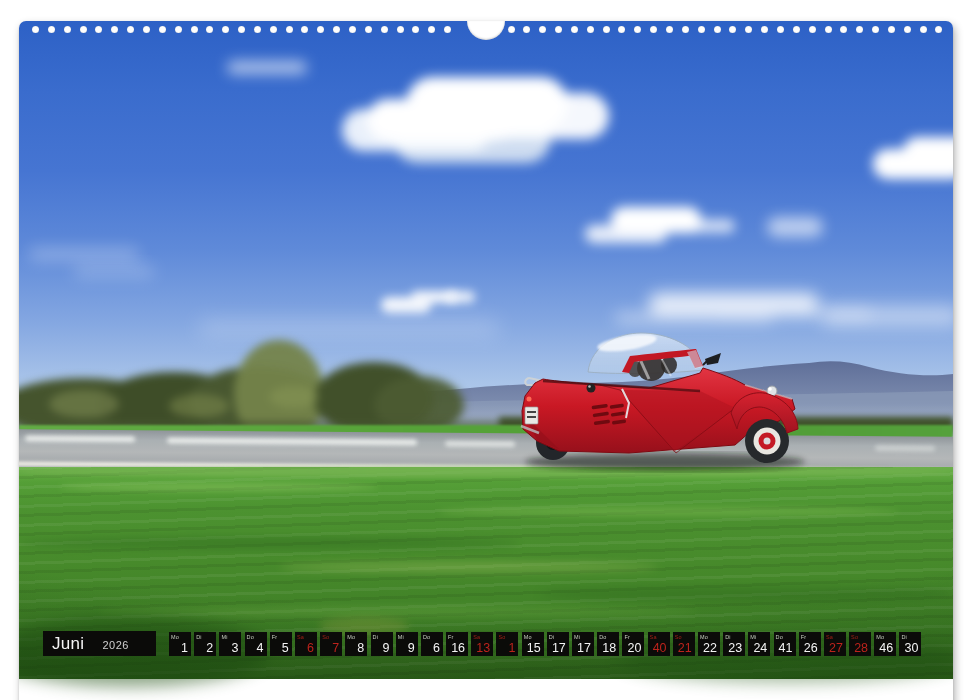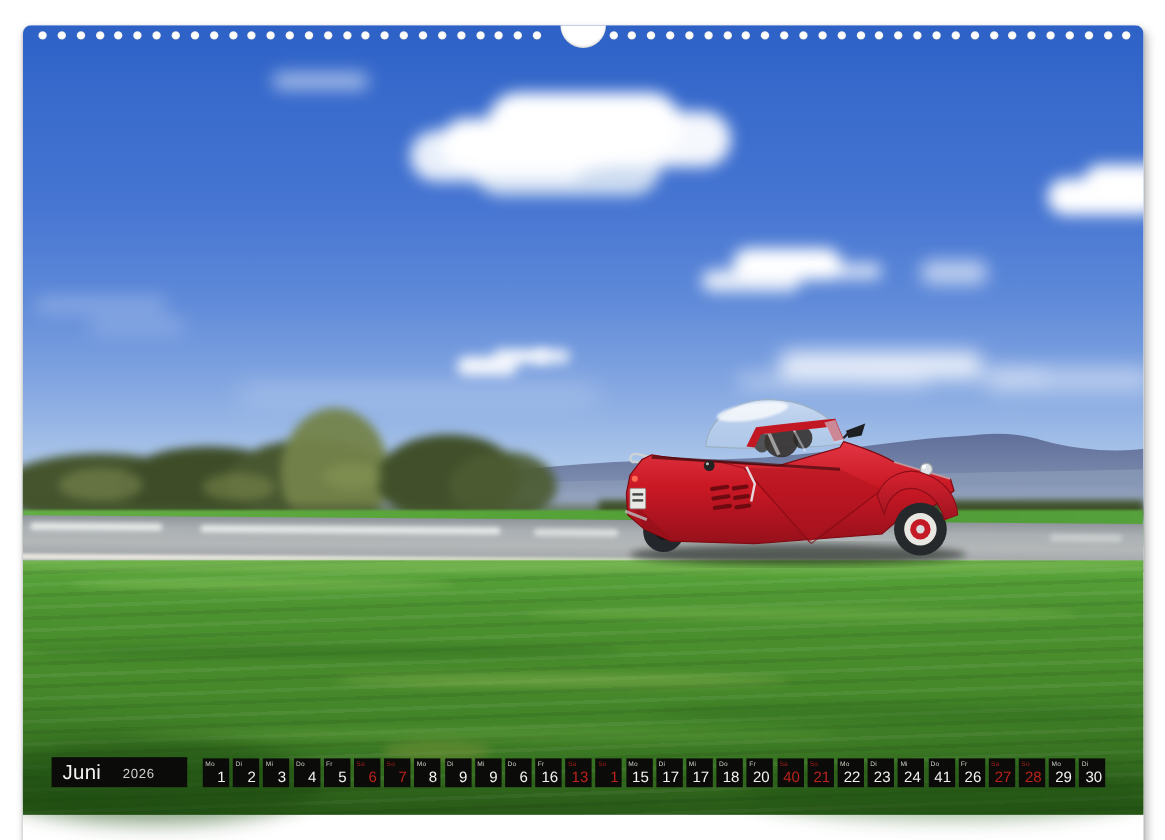--- a/index.html
+++ b/index.html
@@ -454,21 +454,21 @@
         <div class="cell weekend">
           <span class="wd">Sa</span>
           <span class="dn">27</span>
         </div>
         <div class="cell weekend">
           <span class="wd">So</span>
           <span class="dn">28</span>
         </div>
         <div class="cell">
           <span class="wd">Mo</span>
-          <span class="dn">29</span>
+          <span class="dn">46</span>
         </div>
         <div class="cell">
           <span class="wd">Di</span>
           <span class="dn">30</span>
         </div>
       </div>
   </div>
 </div>
 
 </body></html>

